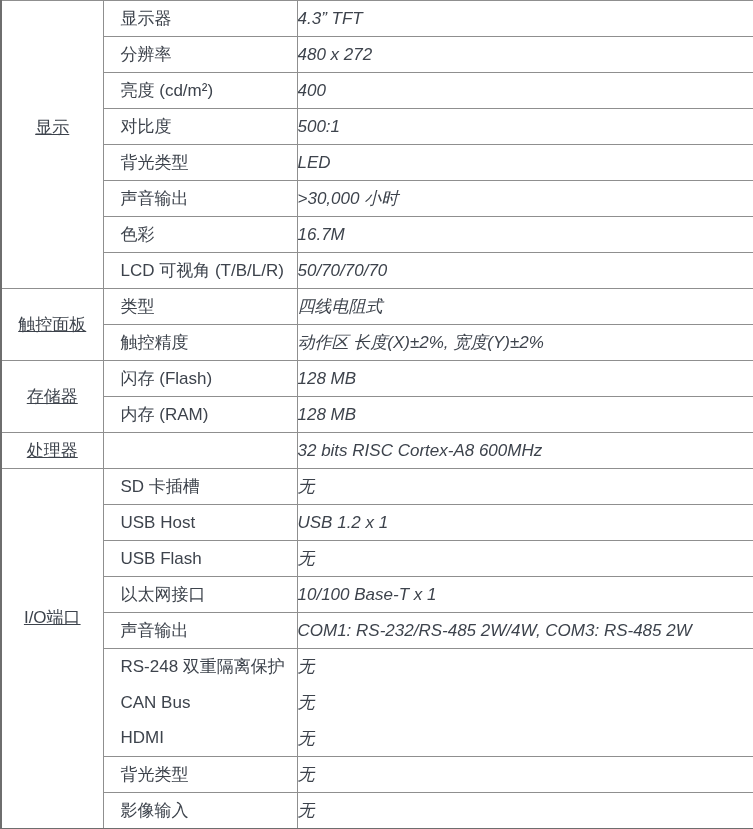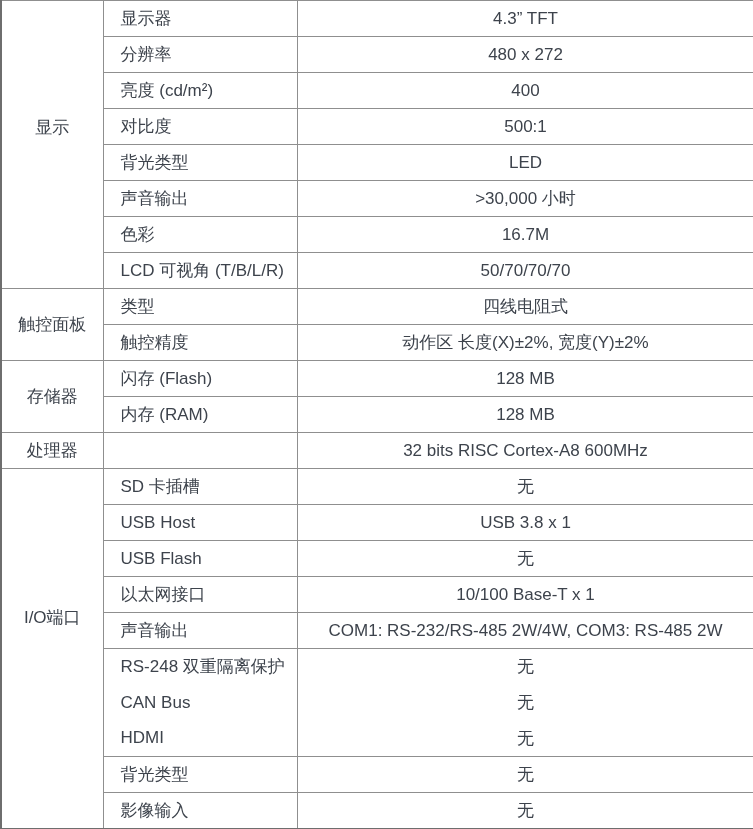--- a/index.html
+++ b/index.html
@@ -40,24 +40,24 @@
   td.cat {
     text-align: center;
     vertical-align: middle;
   }
   td.label {
     text-align: left;
     padding-left: 17px;
     vertical-align: middle;
   }
   td.value {
-    text-align: center;
     vertical-align: middle;
+    font-style: italic;
   }
-  .cat-text { position: relative; display: inline-block; }
+  .cat-text { position: relative; display: inline-block; text-decoration: underline; }
   
   tbody tr:nth-child(1)  .cat-text { top: -17px; }
   tbody tr:nth-child(14) .cat-text { top: -31px; }
   
   tbody tr:nth-child(19) td:not(.cat),
   tbody tr:nth-child(20) td { border-bottom: none; }
   tbody tr:nth-child(20) td,
   tbody tr:nth-child(21) td { border-top: none; }
 </style>
 </head>
@@ -127,21 +127,21 @@
           <td class="label"></td>
           <td class="value">32 bits RISC Cortex-A8 600MHz</td>
         </tr>
         <tr>
           <td class="cat" rowspan="10"><span class="cat-text">I/O端口</span></td>
           <td class="label">SD 卡插槽</td>
           <td class="value">无</td>
         </tr>
         <tr>
           <td class="label">USB Host</td>
-          <td class="value">USB 3.8 x 1</td>
+          <td class="value">USB 1.2 x 1</td>
         </tr>
         <tr>
           <td class="label">USB Flash</td>
           <td class="value">无</td>
         </tr>
         <tr>
           <td class="label">以太网接口</td>
           <td class="value">10/100 Base-T x 1</td>
         </tr>
         <tr>

